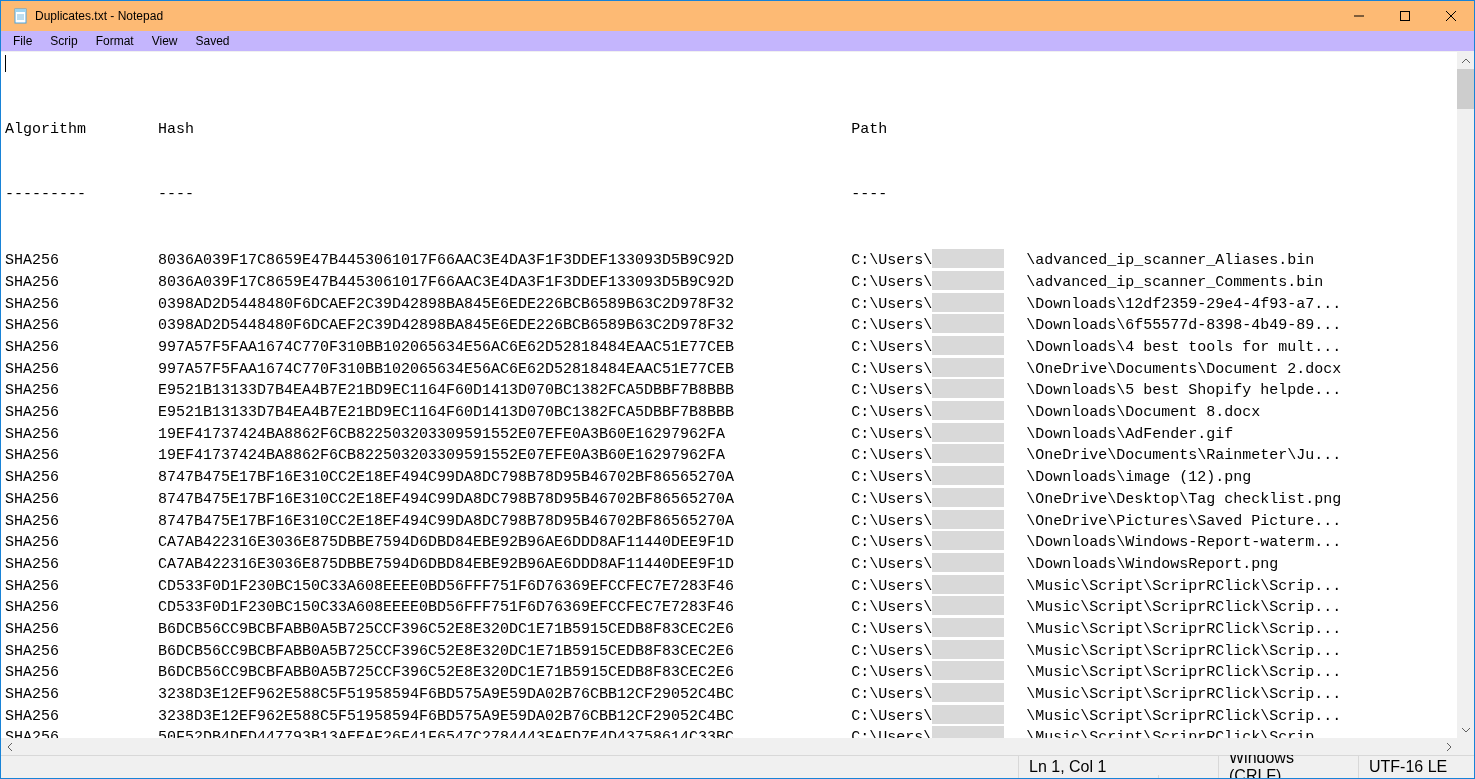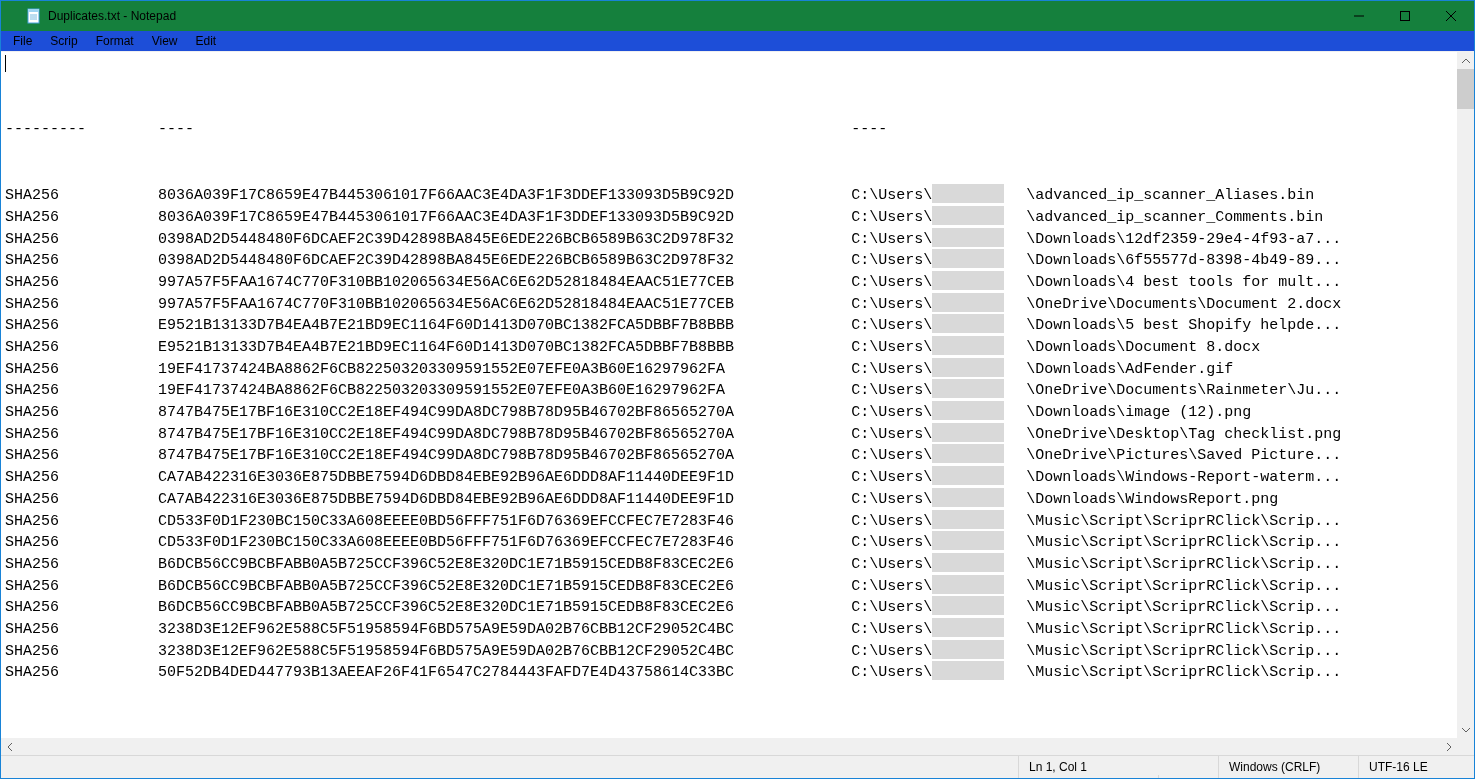--- a/index.html
+++ b/index.html
@@ -9,24 +9,24 @@
   background: #fff;
   width: 1475px;
   height: 779px;
   overflow: hidden;
   display: flex;
   flex-direction: column;
   border: 1px solid #1883d7;
 }
 .titlebar {
   height: 30px;
-  background: #15803d;
-  display: flex;
-  align-items: center;
-  padding-left: 25px;
+  background: #fdba74;
+  display: flex;
+  align-items: center;
+  padding-left: 12px;
 }
 .titlebar-icon {
   width: 16px;
   height: 16px;
   margin-right: 6px;
 }
 .title-text {
   flex: 0 0 auto;
   font-size: 12px;
   color: #000;
@@ -43,21 +43,21 @@
   align-items: center;
   justify-content: center;
   cursor: default;
 }
 .win-btn svg { display: block; }
 .menubar {
   height: 20px;
   display: flex;
   align-items: center;
   padding: 0 4px;
-  background: #1d4ed8;
+  background: #c4b5fd;
   gap: 2px;
 }
 .menu-item {
   padding: 2px 8px;
   font-size: 12px;
   color: #000;
   cursor: default;
 }
 .text-area-wrap {
   flex: 1;
@@ -147,21 +147,21 @@
   width: 17px;
   height: 17px;
   background: #f0f0f0;
 }
 .statusbar {
   height: 23px;
   background: #f0f0f0;
   border-top: 1px solid #d8d8d8;
   display: flex;
   align-items: center;
-  font-size: 12px;
+  font-size: 16px;
   color: #000;
 }
 .status-spacer { flex: 1; }
 .status-cell {
   padding: 0 10px;
   height: 100%;
   display: flex;
   align-items: center;
   border-left: 1px solid #d8d8d8;
 }
@@ -203,26 +203,27 @@
         </svg>
     </div>
   </div>
 </div>
 
 <div class="menubar">
   <span class="menu-item">File</span>
   <span class="menu-item">Scrip</span>
   <span class="menu-item">Format</span>
   <span class="menu-item">View</span>
-  <span class="menu-item">Edit</span>
+  <span class="menu-item">Saved</span>
 </div>
 
 <div class="text-area-wrap">
   <div class="text-area" id="text-area">
     <span class="caret"></span>
+    <span class="row"><span class="col-algo">Algorithm</span><span class="col-hash">Hash</span><span class="col-pathprefix">Path</span></span>
     <span class="row"><span class="col-algo">---------</span><span class="col-hash">----</span><span class="col-pathprefix">----</span></span>
     <div id="rows-container"><span class="row"><span class="col-algo">SHA256</span><span class="col-hash">8036A039F17C8659E47B4453061017F66AAC3E4DA3F1F3DDEF133093D5B9C92D</span><span class="col-pathprefix">C:\Users\</span><span class="redact"></span><span class="col-pathsuffix">\advanced_ip_scanner_Aliases.bin</span></span><span class="row"><span class="col-algo">SHA256</span><span class="col-hash">8036A039F17C8659E47B4453061017F66AAC3E4DA3F1F3DDEF133093D5B9C92D</span><span class="col-pathprefix">C:\Users\</span><span class="redact"></span><span class="col-pathsuffix">\advanced_ip_scanner_Comments.bin</span></span><span class="row"><span class="col-algo">SHA256</span><span class="col-hash">0398AD2D5448480F6DCAEF2C39D42898BA845E6EDE226BCB6589B63C2D978F32</span><span class="col-pathprefix">C:\Users\</span><span class="redact"></span><span class="col-pathsuffix">\Downloads\12df2359-29e4-4f93-a7...</span></span><span class="row"><span class="col-algo">SHA256</span><span class="col-hash">0398AD2D5448480F6DCAEF2C39D42898BA845E6EDE226BCB6589B63C2D978F32</span><span class="col-pathprefix">C:\Users\</span><span class="redact"></span><span class="col-pathsuffix">\Downloads\6f55577d-8398-4b49-89...</span></span><span class="row"><span class="col-algo">SHA256</span><span class="col-hash">997A57F5FAA1674C770F310BB102065634E56AC6E62D52818484EAAC51E77CEB</span><span class="col-pathprefix">C:\Users\</span><span class="redact"></span><span class="col-pathsuffix">\Downloads\4 best tools for mult...</span></span><span class="row"><span class="col-algo">SHA256</span><span class="col-hash">997A57F5FAA1674C770F310BB102065634E56AC6E62D52818484EAAC51E77CEB</span><span class="col-pathprefix">C:\Users\</span><span class="redact"></span><span class="col-pathsuffix">\OneDrive\Documents\Document 2.docx</span></span><span class="row"><span class="col-algo">SHA256</span><span class="col-hash">E9521B13133D7B4EA4B7E21BD9EC1164F60D1413D070BC1382FCA5DBBF7B8BBB</span><span class="col-pathprefix">C:\Users\</span><span class="redact"></span><span class="col-pathsuffix">\Downloads\5 best Shopify helpde...</span></span><span class="row"><span class="col-algo">SHA256</span><span class="col-hash">E9521B13133D7B4EA4B7E21BD9EC1164F60D1413D070BC1382FCA5DBBF7B8BBB</span><span class="col-pathprefix">C:\Users\</span><span class="redact"></span><span class="col-pathsuffix">\Downloads\Document 8.docx</span></span><span class="row"><span class="col-algo">SHA256</span><span class="col-hash">19EF41737424BA8862F6CB822503203309591552E07EFE0A3B60E16297962FA</span><span class="col-pathprefix">C:\Users\</span><span class="redact"></span><span class="col-pathsuffix">\Downloads\AdFender.gif</span></span><span class="row"><span class="col-algo">SHA256</span><span class="col-hash">19EF41737424BA8862F6CB822503203309591552E07EFE0A3B60E16297962FA</span><span class="col-pathprefix">C:\Users\</span><span class="redact"></span><span class="col-pathsuffix">\OneDrive\Documents\Rainmeter\Ju...</span></span><span class="row"><span class="col-algo">SHA256</span><span class="col-hash">8747B475E17BF16E310CC2E18EF494C99DA8DC798B78D95B46702BF86565270A</span><span class="col-pathprefix">C:\Users\</span><span class="redact"></span><span class="col-pathsuffix">\Downloads\image (12).png</span></span><span class="row"><span class="col-algo">SHA256</span><span class="col-hash">8747B475E17BF16E310CC2E18EF494C99DA8DC798B78D95B46702BF86565270A</span><span class="col-pathprefix">C:\Users\</span><span class="redact"></span><span class="col-pathsuffix">\OneDrive\Desktop\Tag checklist.png</span></span><span class="row"><span class="col-algo">SHA256</span><span class="col-hash">8747B475E17BF16E310CC2E18EF494C99DA8DC798B78D95B46702BF86565270A</span><span class="col-pathprefix">C:\Users\</span><span class="redact"></span><span class="col-pathsuffix">\OneDrive\Pictures\Saved Picture...</span></span><span class="row"><span class="col-algo">SHA256</span><span class="col-hash">CA7AB422316E3036E875DBBE7594D6DBD84EBE92B96AE6DDD8AF11440DEE9F1D</span><span class="col-pathprefix">C:\Users\</span><span class="redact"></span><span class="col-pathsuffix">\Downloads\Windows-Report-waterm...</span></span><span class="row"><span class="col-algo">SHA256</span><span class="col-hash">CA7AB422316E3036E875DBBE7594D6DBD84EBE92B96AE6DDD8AF11440DEE9F1D</span><span class="col-pathprefix">C:\Users\</span><span class="redact"></span><span class="col-pathsuffix">\Downloads\WindowsReport.png</span></span><span class="row"><span class="col-algo">SHA256</span><span class="col-hash">CD533F0D1F230BC150C33A608EEEE0BD56FFF751F6D76369EFCCFEC7E7283F46</span><span class="col-pathprefix">C:\Users\</span><span class="redact"></span><span class="col-pathsuffix">\Music\Script\ScriprRClick\Scrip...</span></span><span class="row"><span class="col-algo">SHA256</span><span class="col-hash">CD533F0D1F230BC150C33A608EEEE0BD56FFF751F6D76369EFCCFEC7E7283F46</span><span class="col-pathprefix">C:\Users\</span><span class="redact"></span><span class="col-pathsuffix">\Music\Script\ScriprRClick\Scrip...</span></span><span class="row"><span class="col-algo">SHA256</span><span class="col-hash">B6DCB56CC9BCBFABB0A5B725CCF396C52E8E320DC1E71B5915CEDB8F83CEC2E6</span><span class="col-pathprefix">C:\Users\</span><span class="redact"></span><span class="col-pathsuffix">\Music\Script\ScriprRClick\Scrip...</span></span><span class="row"><span class="col-algo">SHA256</span><span class="col-hash">B6DCB56CC9BCBFABB0A5B725CCF396C52E8E320DC1E71B5915CEDB8F83CEC2E6</span><span class="col-pathprefix">C:\Users\</span><span class="redact"></span><span class="col-pathsuffix">\Music\Script\ScriprRClick\Scrip...</span></span><span class="row"><span class="col-algo">SHA256</span><span class="col-hash">B6DCB56CC9BCBFABB0A5B725CCF396C52E8E320DC1E71B5915CEDB8F83CEC2E6</span><span class="col-pathprefix">C:\Users\</span><span class="redact"></span><span class="col-pathsuffix">\Music\Script\ScriprRClick\Scrip...</span></span><span class="row"><span class="col-algo">SHA256</span><span class="col-hash">3238D3E12EF962E588C5F51958594F6BD575A9E59DA02B76CBB12CF29052C4BC</span><span class="col-pathprefix">C:\Users\</span><span class="redact"></span><span class="col-pathsuffix">\Music\Script\ScriprRClick\Scrip...</span></span><span class="row"><span class="col-algo">SHA256</span><span class="col-hash">3238D3E12EF962E588C5F51958594F6BD575A9E59DA02B76CBB12CF29052C4BC</span><span class="col-pathprefix">C:\Users\</span><span class="redact"></span><span class="col-pathsuffix">\Music\Script\ScriprRClick\Scrip...</span></span><span class="row"><span class="col-algo">SHA256</span><span class="col-hash">50F52DB4DED447793B13AEEAF26F41F6547C2784443FAFD7E4D43758614C33BC</span><span class="col-pathprefix">C:\Users\</span><span class="redact"></span><span class="col-pathsuffix">\Music\Script\ScriprRClick\Scrip...</span></span></div>
   </div>
   <div class="vscroll">
     <div class="vscroll-arrow top">
       <svg width="8" height="8">
           <polyline points="0,6 4,2 8,6" fill="none" stroke="#606060" stroke-width="1"></polyline>
         </svg>
     </div>
     <div class="vscroll-thumb"></div>

